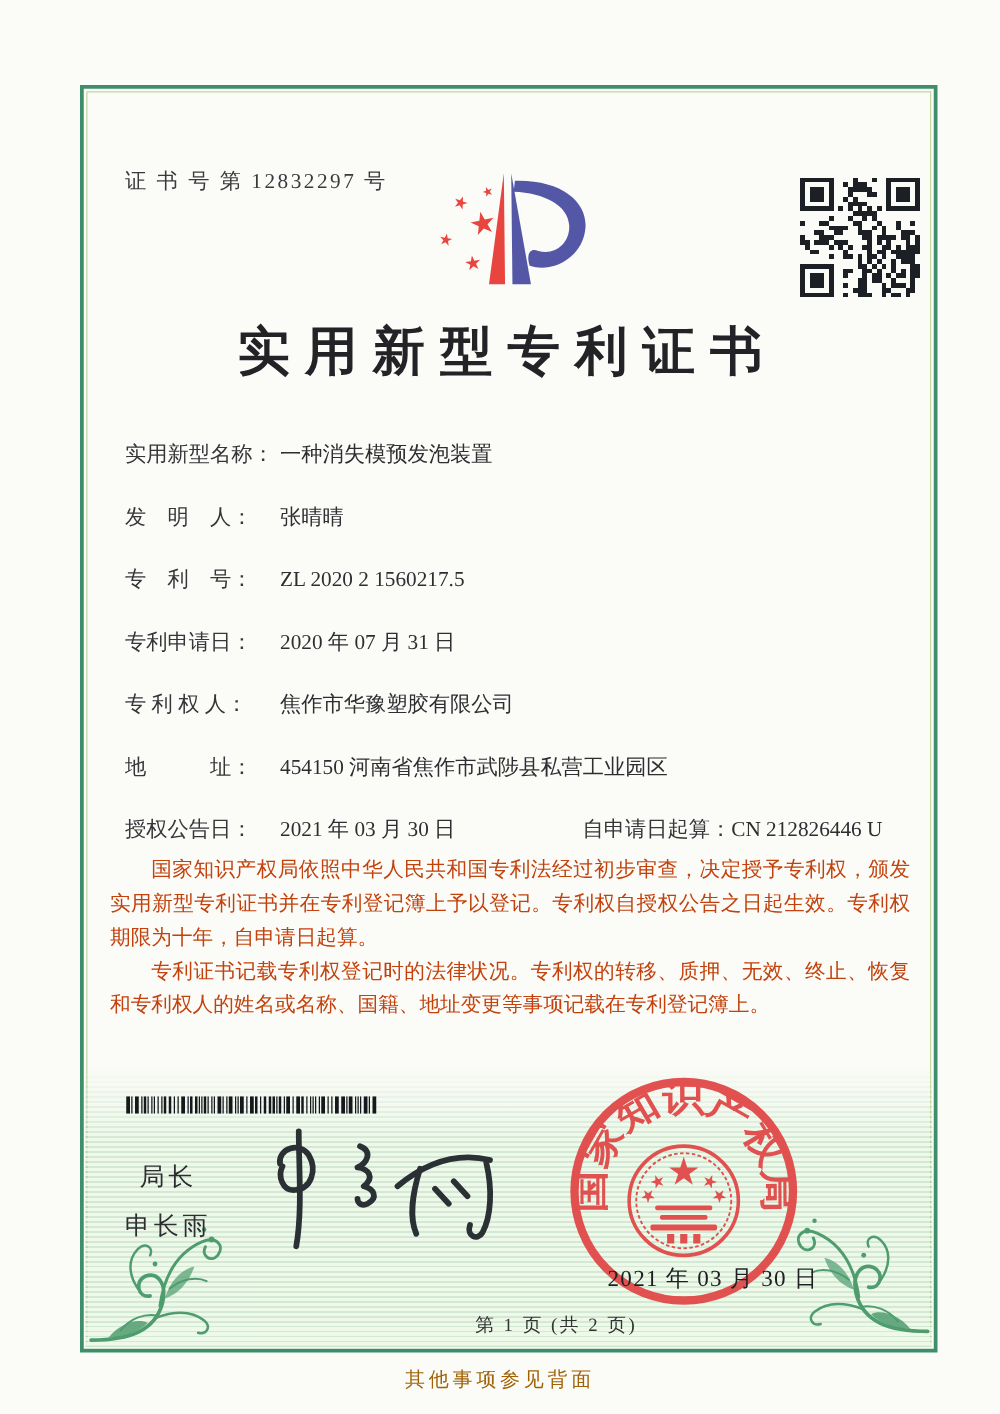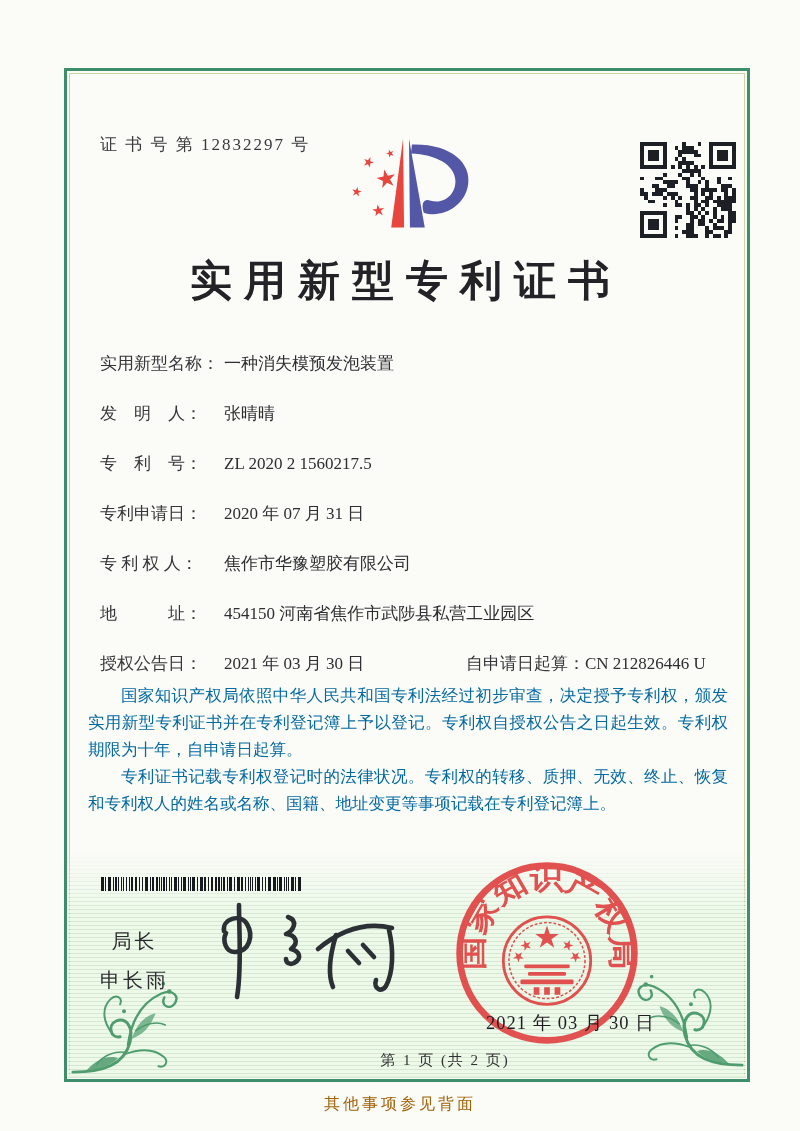--- a/index.html
+++ b/index.html
@@ -50,21 +50,21 @@
   .fields{position:absolute;left:100px;top:352px;width:620px;font-size:17px;}
   .field-row{height:50px;white-space:nowrap;}
   .field-label{display:inline-block;min-width:124px;color:#35353a;}
   .field-value{color:#2e2e32;}
   .grant-row{position:relative;height:50px;}
   .grant-no{position:absolute;left:366px;top:0;white-space:nowrap;}
 
   
   .body-text{
     position:absolute;left:88px;top:682px;width:640px;
-    font-size:16.5px;line-height:27px;text-align:justify;color:#0369a1;
+    font-size:16.5px;line-height:27px;text-align:justify;color:#c2410c;
   }
   .body-text p{margin:0;text-indent:2em;}
 
   
   .barcode{position:absolute;left:100px;top:877px;width:203px;height:14px;}
   .barcode svg{width:100%;height:100%;}
 
   .officer{position:absolute;left:100px;top:928px;font-size:20px;color:#2d2d31;}
   .officer div{margin-bottom:12px;letter-spacing:3px;text-align:center;}
   .signature{position:absolute;left:196px;top:893px;width:215px;height:118px;}

